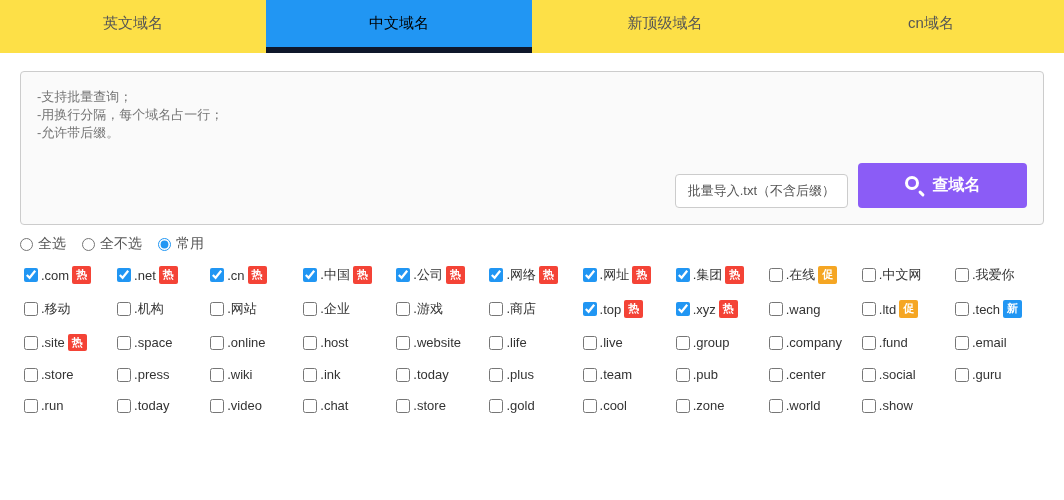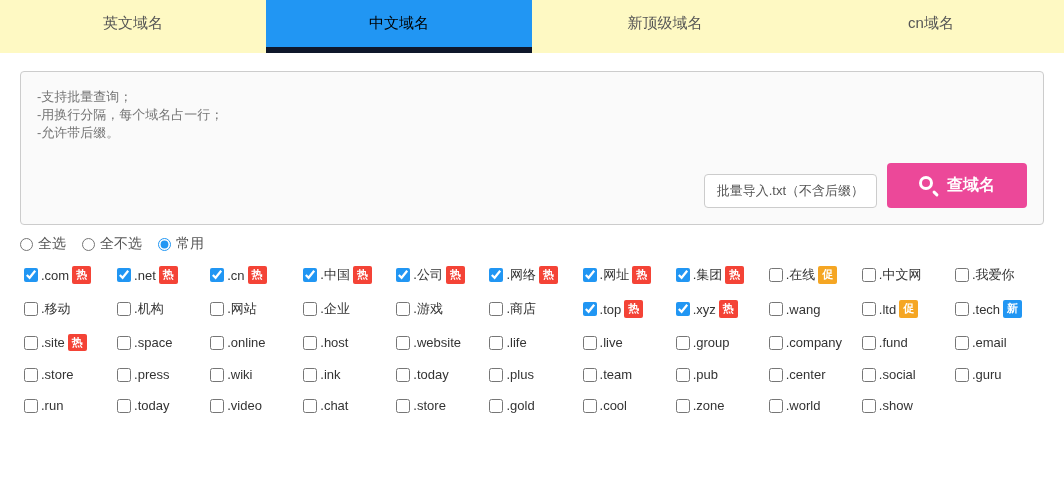--- a/index.html
+++ b/index.html
@@ -1,19 +1,19 @@
 <!DOCTYPE html>
 <html><head>
   <meta charset="utf-8">
   <style>
     * { box-sizing: border-box; margin: 0; padding: 0; }
     body { font-family: 'Microsoft YaHei', Arial, sans-serif; background: #fff; font-size: 14px; color: #333; }
     .tab {
       flex: 1; text-align: center; padding: 14px 0; cursor: pointer; font-size: 15px;
-      color: #555; background: #fef9c3; border: none; border-bottom: 2px solid transparent;
+      color: #555; background: #fde047; border: none; border-bottom: 2px solid transparent;
       margin-bottom: -2px;
     }
     .tab.active { background: #2196f3; color: #000000; border-bottom: 6px solid #0f172a; }
 
     .search-area {
       margin: 18px 20px 10px 20px;
       border: 1px solid #ccc; border-radius: 4px; padding: 16px;
       display: flex; gap: 16px; background: #fafafa;
     }
     .search-textarea {
@@ -22,23 +22,23 @@
       border: none; background: transparent;
       font-size: 13px; color: #999; resize: none; outline: none;
       font-family: inherit;
     }
     .search-sidebar { display: flex; flex-direction: row; gap: 10px; align-items: flex-end; min-width: 140px; }
     .import-btn {
       background: #fff; border: 1px solid #ccc; border-radius: 4px;
       padding: 7px 12px; font-size: 13px; color: #555; cursor: pointer; white-space: nowrap;
     }
     .search-btn {
-      background: #ec4899; border: none; border-radius: 4px;
+      background: #8b5cf6; border: none; border-radius: 4px;
       padding: 12px 24px; font-size: 16px; color: #fff; cursor: pointer;
-      display: flex; align-items: center; gap: 8px; font-weight: bold; width: 140px; justify-content: center; margin-top: 16px;
+      display: flex; align-items: center; gap: 8px; font-weight: bold; width: 169px; justify-content: center; margin-top: 16px;
     }
 
     .options-row { display: flex; align-items: center; gap: 16px; margin: 10px 20px 8px 20px; }
     .radio-label { display: flex; align-items: center; gap: 5px; cursor: pointer; font-size: 14px; color: #555; }
     .radio-label input { accent-color: #2196f3; }
 
     .domain-grid {
       margin: 0 20px; display: grid;
       grid-template-columns: repeat(11, 1fr);
       gap: 6px 0;

